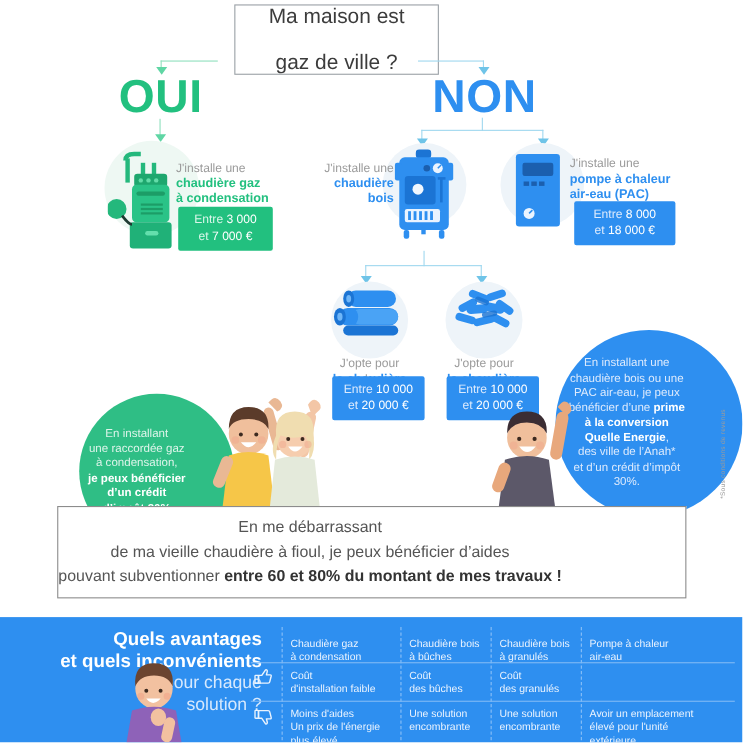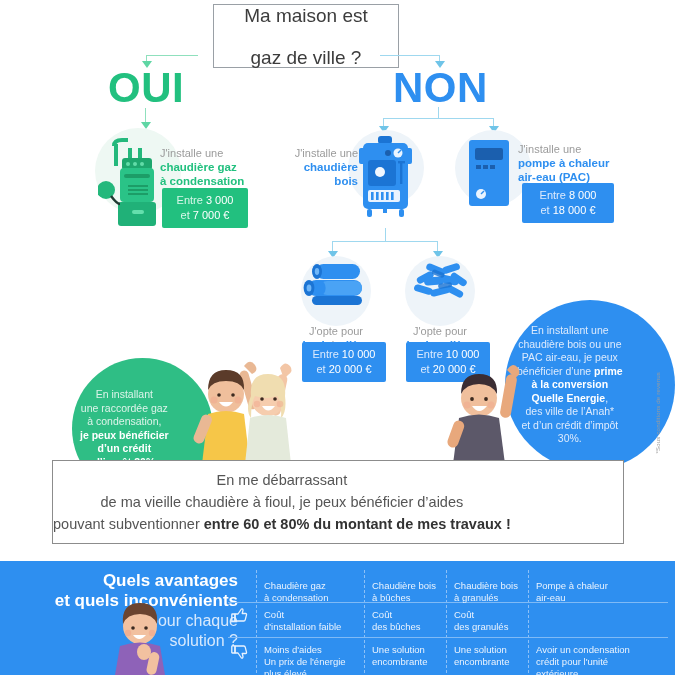--- a/index.html
+++ b/index.html
@@ -411,19 +411,19 @@
     <div class="cell" style="left:454px;top:83px;width:78px;">
       <span>Une solution</span><br>
       <span>encombrante</span>
     </div>
 
     <div class="col-head" style="left:536px;top:19px;width:110px;">
       <span>Pompe à chaleur</span><br>
       <span>air-eau</span>
     </div>
     <div class="cell" style="left:536px;top:83px;width:120px;">
-      <span>Avoir un condensation</span><br>
-      <span>crédit pour l'unité</span><br>
+      <span>Avoir un emplacement</span><br>
+      <span>élevé pour l'unité</span><br>
       <span>extérieure</span>
     </div>
 
   </div>
 </div>
 
 </body></html>

